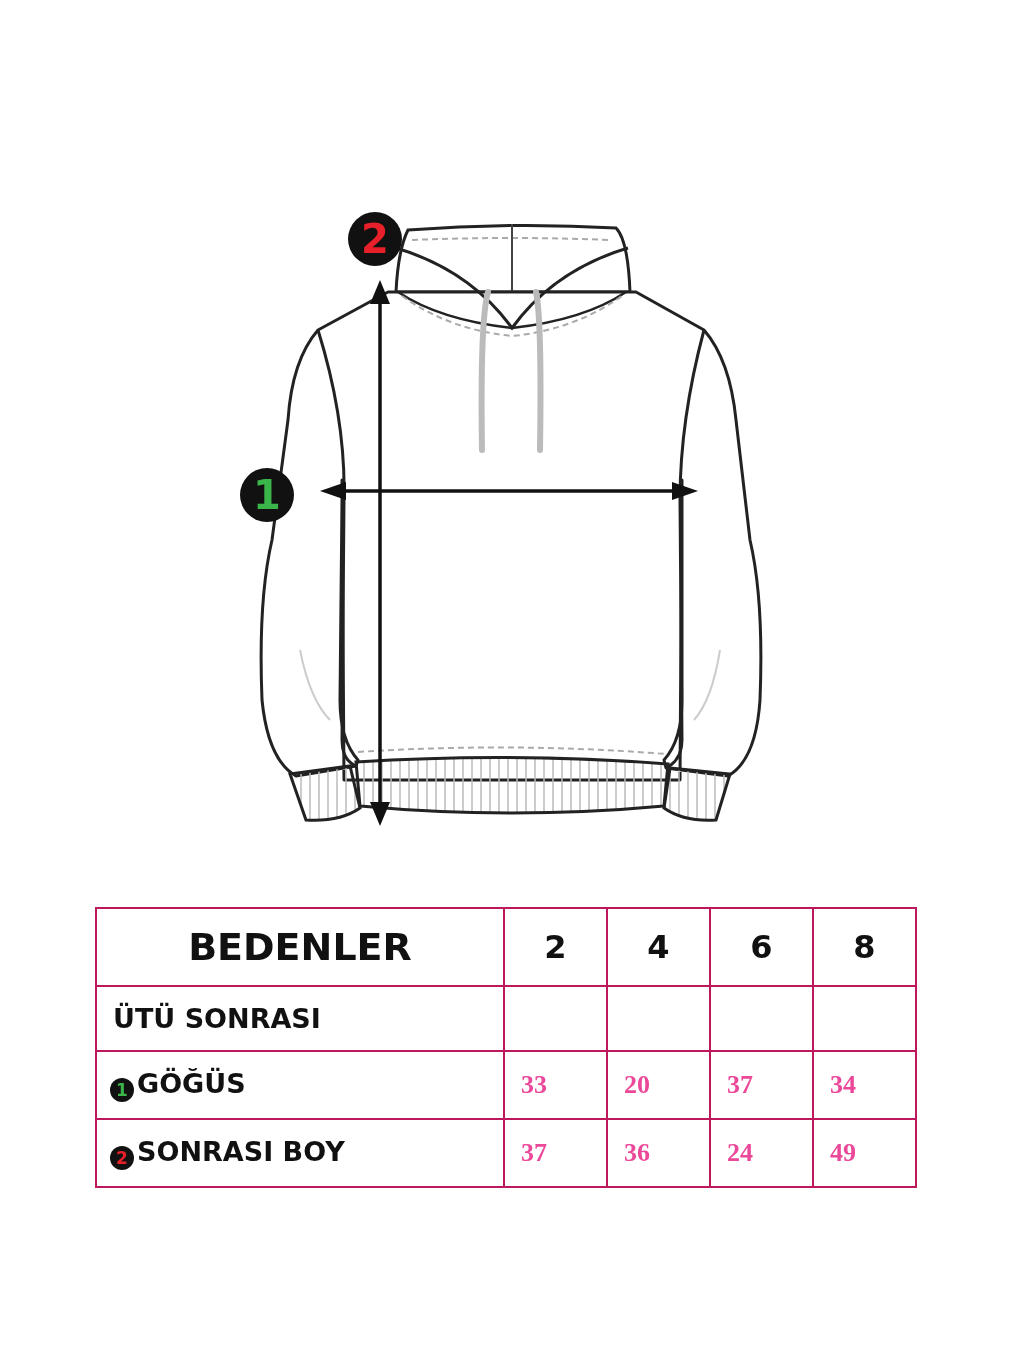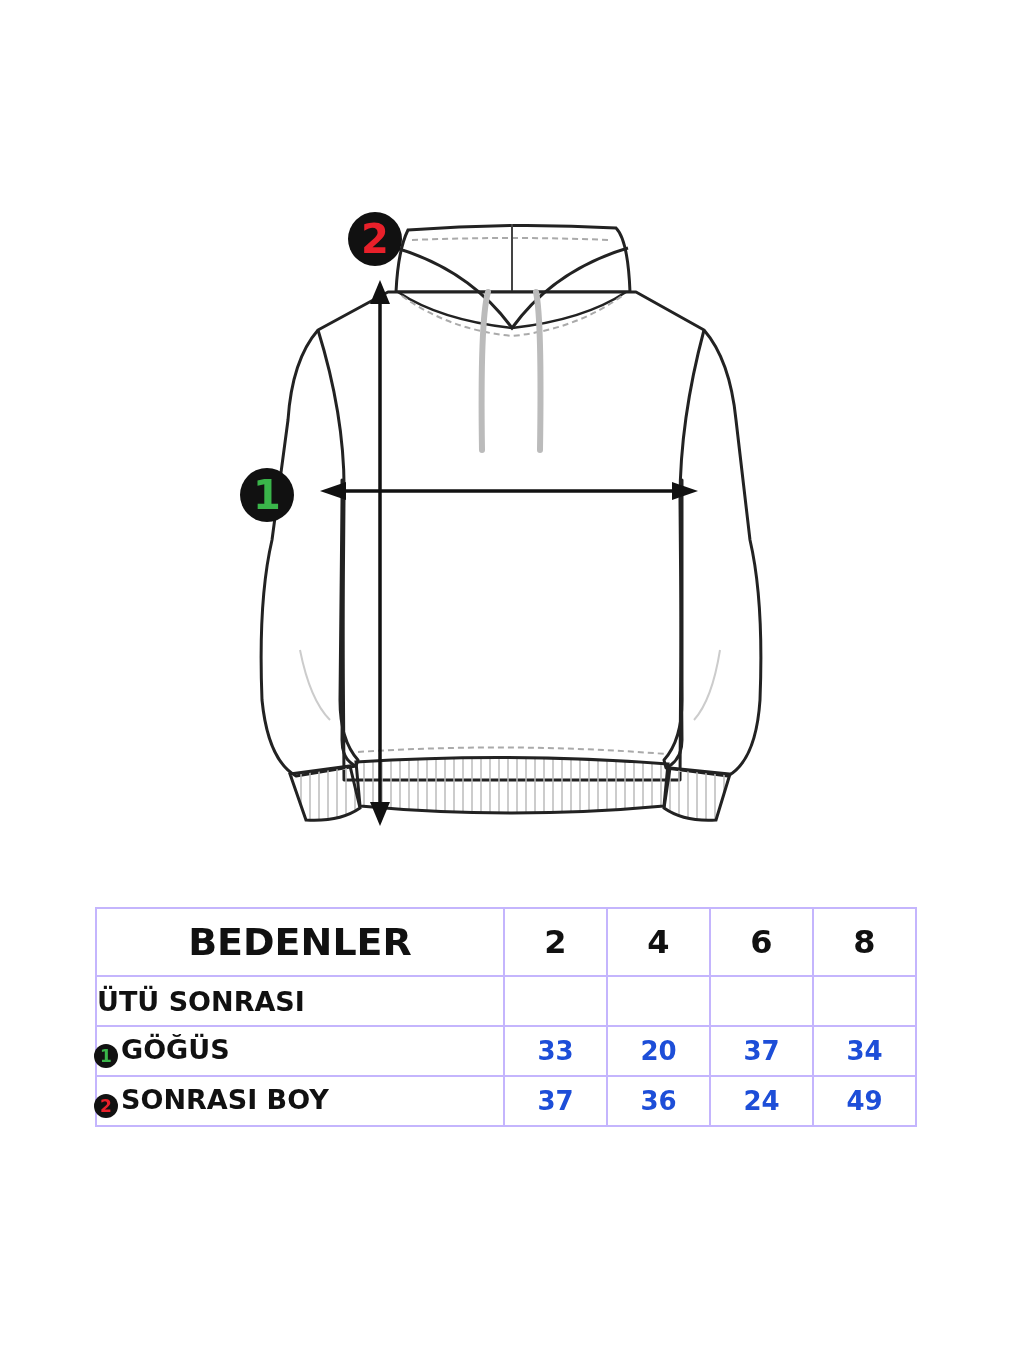--- a/index.html
+++ b/index.html
@@ -2,29 +2,29 @@
 <html><head>
   <meta charset="utf-8">
   <style>
     html, body { margin: 0; padding: 0; background: #ffffff; }
     body { width: 1020px; height: 1360px; position: relative; overflow: hidden; font-family: "DejaVu Sans", sans-serif; }
     .illustration { position: absolute; left: 0; top: 0; width: 1020px; height: 880px; }
     .marker { position: absolute; width: 54px; height: 54px; border-radius: 50%; background: #111; display: flex; align-items: center; justify-content: center; font-weight: bold; font-size: 40px; line-height: 1; font-family: "DejaVu Sans", sans-serif; }
     .marker-1 { left: 240px; top: 468px; color: #3ab54a; }
     .marker-2 { left: 348px; top: 212px; color: #e8202a; }
     table.size-table { position: absolute; left: 95px; top: 907px; width: 822px; border-collapse: collapse; table-layout: fixed; }
-    table.size-table td, table.size-table th { border: 2px solid #c4b5fd; padding: 0; }
+    table.size-table td, table.size-table th { border: 2px solid #be185d; padding: 16px; }
     table.size-table col.label-col { width: 408px; }
     table.size-table col.size-col { width: 103px; }
     tr.header-row { height: 68px; }
     tr.data-row { height: 50px; margin-top: 12px; }
     th.title-cell { font-size: 38px; font-weight: bold; text-align: center; color: #111; }
     th.size-cell { font-size: 32px; font-weight: bold; text-align: center; color: #111; }
     td.row-label { font-size: 27px; font-weight: bold; color: #111; padding-left: 6px; white-space: nowrap; }
-    td.value-cell { font-size: 26px; font-weight: bold; text-align: center; color: #1d4ed8; }
+    td.value-cell { font-size: 26px; font-weight: bold; color: #ec4899; font-family: Liberation Serif, serif; }
     .mini-marker { display: inline-flex; width: 24px; height: 24px; border-radius: 50%; background: #111; align-items: center; justify-content: center; font-size: 17px; font-weight: bold; vertical-align: -3px; margin-right: 3px; margin-left: -3px; }
     .mini-1 { color: #3ab54a; }
     .mini-2 { color: #e8202a; }
   </style>
 </head>
 <body>
 
 <div class="illustration">
   <svg width="1020" height="880" viewBox="0 0 1020 880" xmlns="http://www.w3.org/2000/svg">
     <defs>

